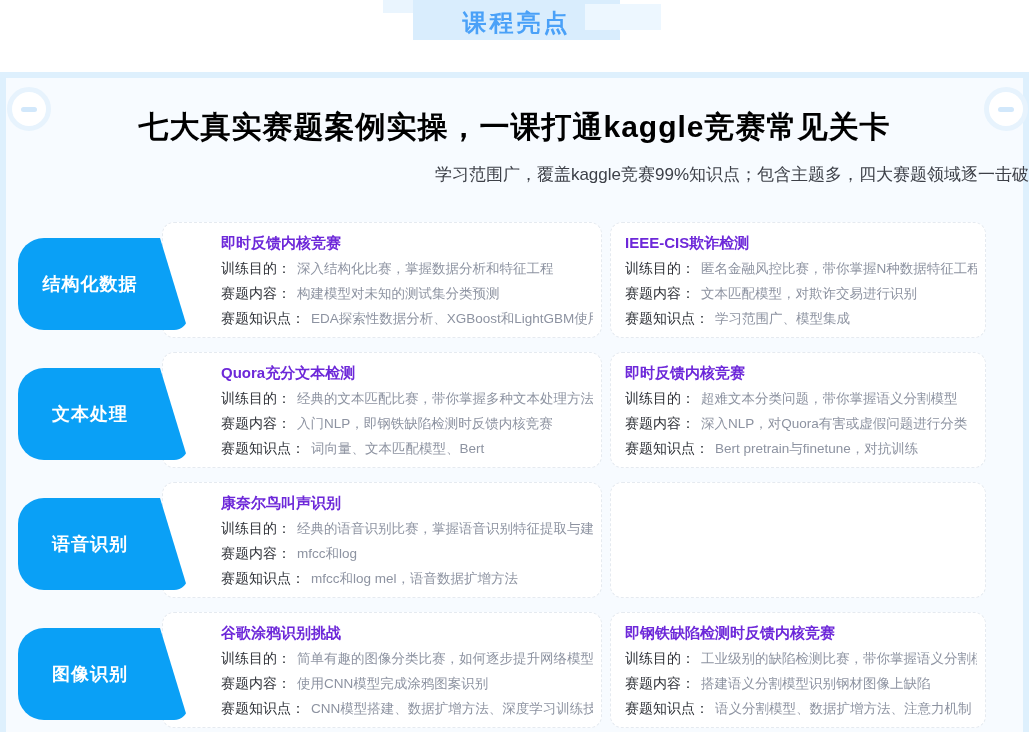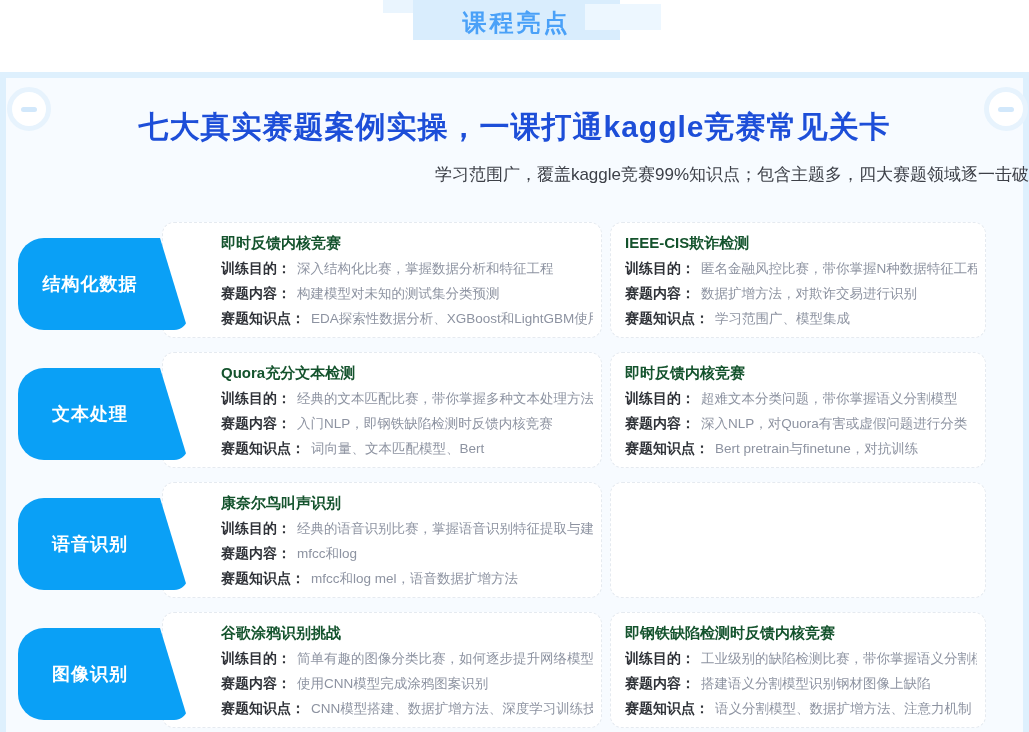--- a/index.html
+++ b/index.html
@@ -24,44 +24,44 @@
   
   .nav-circle { position:absolute; top:87px; width:34px; height:34px; border-radius:50%;
     background:#ffffff; border:5px solid #e7f3fd; box-sizing:content-box;
     display:flex; align-items:center; justify-content:center; cursor:pointer; }
   .nav-circle.left  { left:7px; }
   .nav-circle.right { left:984px; }
   .nav-dash { width:16px; height:5px; border-radius:3px; background:#d2e8fb; }
 
   
   .main-title { position:absolute; top:107px; left:0; width:1029px; text-align:center;
-    font-size:30px; font-weight:bold; color:#1d4ed8; letter-spacing:1px; white-space:nowrap; }
+    font-size:30px; font-weight:bold; color:#000000; letter-spacing:1px; white-space:nowrap; }
   .sub-title  { position:absolute; top:163px; left:0; width:1029px; text-align:right;
     font-size:17px; color:#3d4048; white-space:nowrap; }
 
   
   .section-row { position:absolute; left:0; width:1029px; height:116px; }
   .row-0 { top:222px; } .row-1 { top:352px; } .row-2 { top:482px; } .row-3 { top:612px; }
 
   .badge { position:absolute; left:18px; top:16px; width:170px; height:92px;
     background:#0aa0f6; color:#ffffff; font-weight:bold; font-size:18px; letter-spacing:1px;
     clip-path:polygon(0 0, calc(100% - 28px) 0, 100% 100%, 0 100%);
     border-radius:26px 10px 14px 26px;
     display:flex; align-items:center; justify-content:center;
     padding-right:26px; box-sizing:border-box; z-index:2; white-space:nowrap; }
 
   .card { position:absolute; top:0; height:116px; background:#ffffff;
     border:1px dashed #e5eaf0; border-radius:12px; box-sizing:border-box; z-index:1; }
   .card-left  { left:162px; width:440px; padding:9px 8px 8px 58px; }
   .card-right { left:610px; width:376px; padding:9px 8px 8px 14px; }
-  .card-title { color:#14532d; font-weight:bold; font-size:15px; margin:2px 0 6px 0;
+  .card-title { color:#6d28d9; font-weight:bold; font-size:15px; margin:2px 0 6px 0;
     white-space:nowrap; overflow:hidden; }
   .card-row { font-size:13.5px; color:#8d93a1; margin-top:7px; white-space:nowrap;
     overflow:hidden; }
-  .card-label { color:#2f3238; font-weight:bold; font-size:14px; margin-right:6px; }
+  .card-label { color:#2f3238; font-weight:normal; font-size:14px; margin-right:6px; }
 </style>
 </head>
 <body>
 
 <div class="screen">
 
   <div class="tab-streak-left"></div>
   <div class="tab-main"></div>
   <div class="tab-streak-right"></div>
   <div class="tab-text">课程亮点</div>
@@ -83,21 +83,21 @@
     <div class="badge">结构化数据</div>
     <div class="card card-left">
       <div class="card-title">即时反馈内核竞赛</div>
       <div class="card-row"><span class="card-label">训练目的：</span><span>深入结构化比赛，掌握数据分析和特征工程</span></div>
       <div class="card-row"><span class="card-label">赛题内容：</span><span>构建模型对未知的测试集分类预测</span></div>
       <div class="card-row"><span class="card-label">赛题知识点：</span><span>EDA探索性数据分析、XGBoost和LightGBM使用</span></div>
     </div>
     <div class="card card-right">
       <div class="card-title">IEEE-CIS欺诈检测</div>
       <div class="card-row"><span class="card-label">训练目的：</span><span>匿名金融风控比赛，带你掌握N种数据特征工程方法</span></div>
-      <div class="card-row"><span class="card-label">赛题内容：</span><span>数据扩增方法，对欺诈交易进行识别</span></div>
+      <div class="card-row"><span class="card-label">赛题内容：</span><span>文本匹配模型，对欺诈交易进行识别</span></div>
       <div class="card-row"><span class="card-label">赛题知识点：</span><span>学习范围广、模型集成</span></div>
     </div>
   </div>
 
   <div class="section-row row-1">
     <div class="badge">文本处理</div>
     <div class="card card-left">
       <div class="card-title">Quora充分文本检测</div>
       <div class="card-row"><span class="card-label">训练目的：</span><span>经典的文本匹配比赛，带你掌握多种文本处理方法</span></div>
       <div class="card-row"><span class="card-label">赛题内容：</span><span>入门NLP，即钢铁缺陷检测时反馈内核竞赛</span></div>

